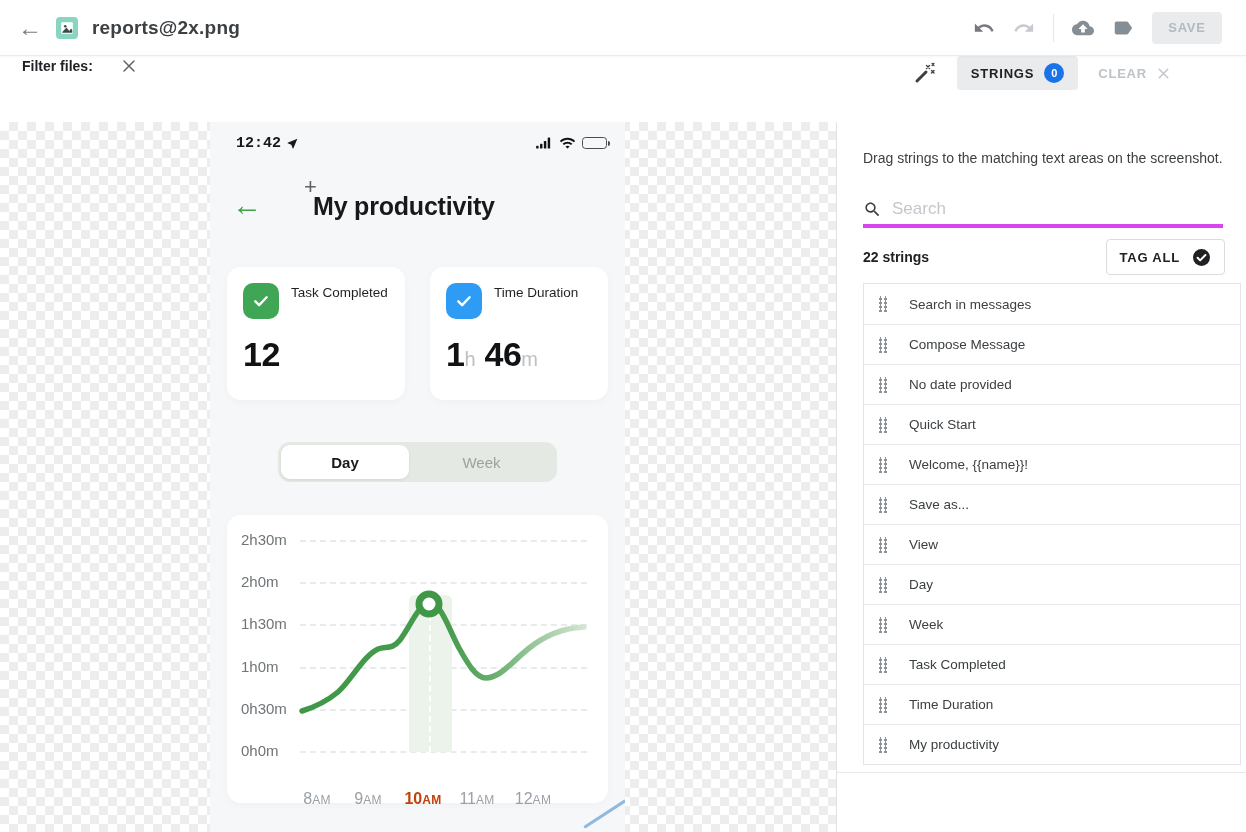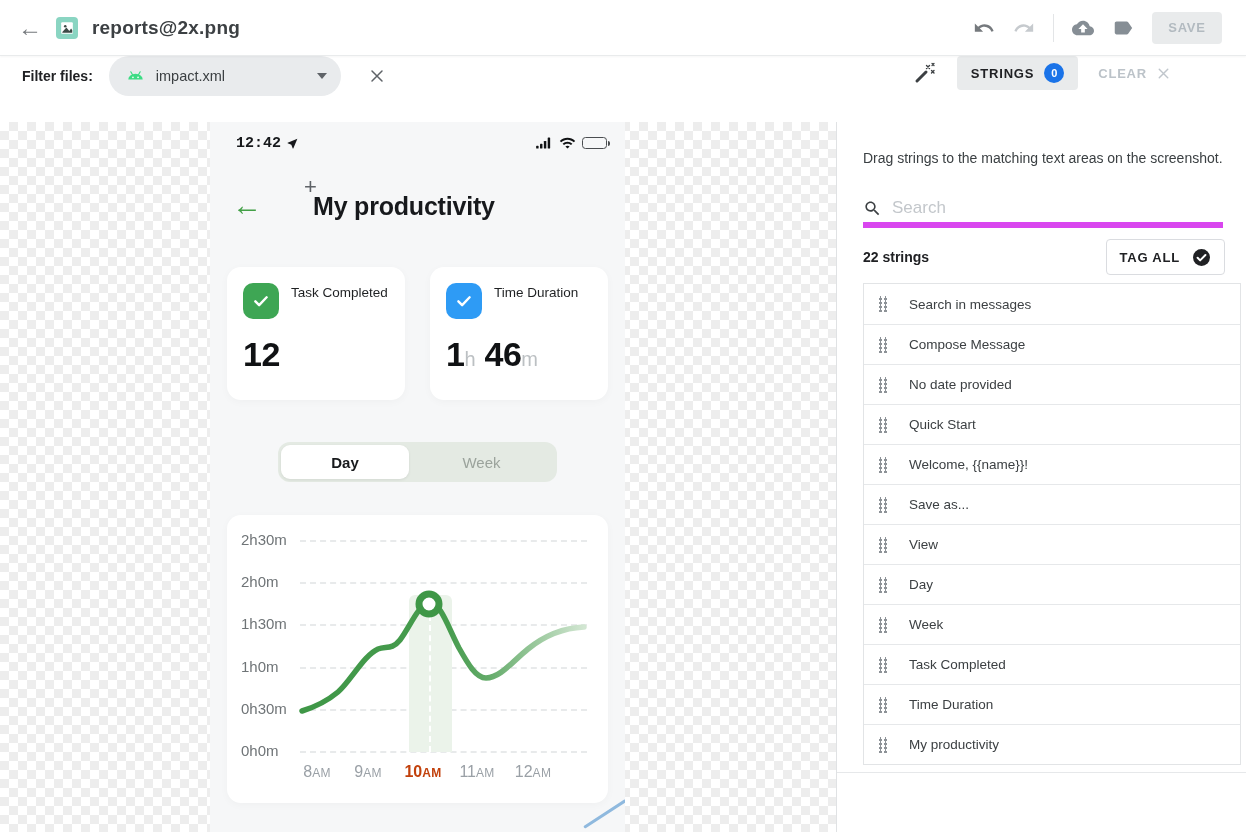--- a/index.html
+++ b/index.html
@@ -73,33 +73,33 @@
              display:flex; align-items:center; justify-content:center; font-size:15px; font-weight:600; color:#17191c; cursor:pointer; }
   .seg-week { flex:1; display:flex; align-items:center; justify-content:center; font-size:15px; color:#9ba39c; cursor:pointer; }
 
   
   .chart-card { position:absolute; left:17px; top:393px; width:381px; height:288px; background:#fff; border-radius:14px;
                 box-shadow:0 2px 8px rgba(0,0,0,.03); }
   .gridline { position:absolute; left:73px; width:287px; border-top:2px dashed #e8eaeb; }
   .ytick { position:absolute; left:14px; width:56px; font-size:15px; color:#6f7477; }
   .band { position:absolute; left:182px; top:80px; width:43px; height:157px; background:#ebf3ea; border-radius:6px 6px 0 0; }
   .band-dash { position:absolute; left:202px; top:100px; height:137px; border-left:2px dashed #ffffff; }
-  .xticks { position:absolute; left:0; top:248px; width:100%; height:22px; }
+  .xticks { position:absolute; left:0; top:275px; width:100%; height:22px; }
   .xtick { position:absolute; transform:translateX(-50%); font-size:16px; color:#9aa0a6; white-space:nowrap; }
   .xtick .sfx { font-size:12px; letter-spacing:.3px; }
   .xtick.sel { color:#c2410c; font-weight:700; }
 
   .blue-diag { position:absolute; left:374px; top:704px; width:50px; height:3px; background:#8fb9de; border-radius:2px;
                transform:rotate(-33deg); transform-origin:left center; }
 
   
   #panel { position:absolute; left:836px; top:122px; width:410px; height:710px; background:#fff; border-left:1px solid #e0e2e4; }
   .instruction { position:absolute; left:26px; top:28px; width:370px; font-size:14px; color:#3b4043; }
   .search-row { position:absolute; left:26px; top:72px; width:360px; height:34px; display:flex; align-items:center; gap:10px;
-                border-bottom:6px solid #d946ef; }
+                border-bottom:4px solid #d946ef; }
   .search-input { border:none; outline:none; flex:1; font-family:inherit; font-size:17px; color:#3c4043; background:transparent; }
   .search-input::placeholder { color:#c3c7cb; }
   .strings-head { position:absolute; left:26px; top:116px; width:362px; height:38px; display:flex; align-items:center; justify-content:space-between; }
   .count-lbl { font-size:14px; font-weight:700; color:#202124; }
   .tagall-btn { height:36px; background:#fff; border:1px solid #dadce0; border-radius:4px; display:flex; align-items:center;
                 gap:12px; padding:0 13px; cursor:pointer; font-family:inherit; }
   .tagall-btn .lbl { font-size:13px; font-weight:700; letter-spacing:.8px; color:#202124; }
 
   .string-list { position:absolute; left:26px; top:161px; width:378px; border:1px solid #e2e4e6; background:#fff; }
   .string-row { height:40px; display:flex; align-items:center; padding-left:14px; border-top:1px solid #e6e8ea; cursor:grab; }
@@ -147,33 +147,20 @@
           <path d="M17.63 5.84C17.27 5.33 16.67 5 16 5L5 5.01C3.9 5.01 3 5.9 3 7v10c0 1.1.9 1.99 2 1.99L16 19c.67 0 1.27-.33 1.63-.84L22 12l-4.37-6.16z"></path>
         </svg>
     </span>
     <button class="save-btn">SAVE</button>
   </div>
 </div>
 
 <div id="filterbar">
   <div class="fb-left">
     <span class="fb-label">Filter files:</span>
-    <div class="file-pill">
-      <span style="display:flex;">
-        <svg viewBox="0 0 24 20" width="21" height="17">
-            <path d="M3.5 13.5 a8.5 6.8 0 0 1 17 0z" fill="#3ddc84"></path>
-            <line x1="6.5" y1="4.5" x2="8.5" y2="8" stroke="#3ddc84" stroke-width="1.4" stroke-linecap="round"></line>
-            <line x1="17.5" y1="4.5" x2="15.5" y2="8" stroke="#3ddc84" stroke-width="1.4" stroke-linecap="round"></line>
-            <circle cx="9" cy="11" r="1" fill="#fff"></circle>
-            <circle cx="15" cy="11" r="1" fill="#fff"></circle>
-          </svg>
-      </span>
-      <span class="pill-text">impact.xml</span>
-      <span class="caret"></span>
-    </div>
     <span class="x-btn">
       <svg viewBox="0 0 24 24" width="20" height="20">
           <path d="M6 6 L18 18 M18 6 L6 18" stroke="#5f6368" stroke-width="1.8" stroke-linecap="round"></path>
         </svg>
     </span>
   </div>
   <div class="fb-right">
     <span style="display:flex; cursor:pointer;">
       <svg viewBox="0 0 24 24" width="24" height="24">
           <path d="M4 20 L13 11" stroke="#3c4043" stroke-width="3" stroke-linecap="round"></path>

